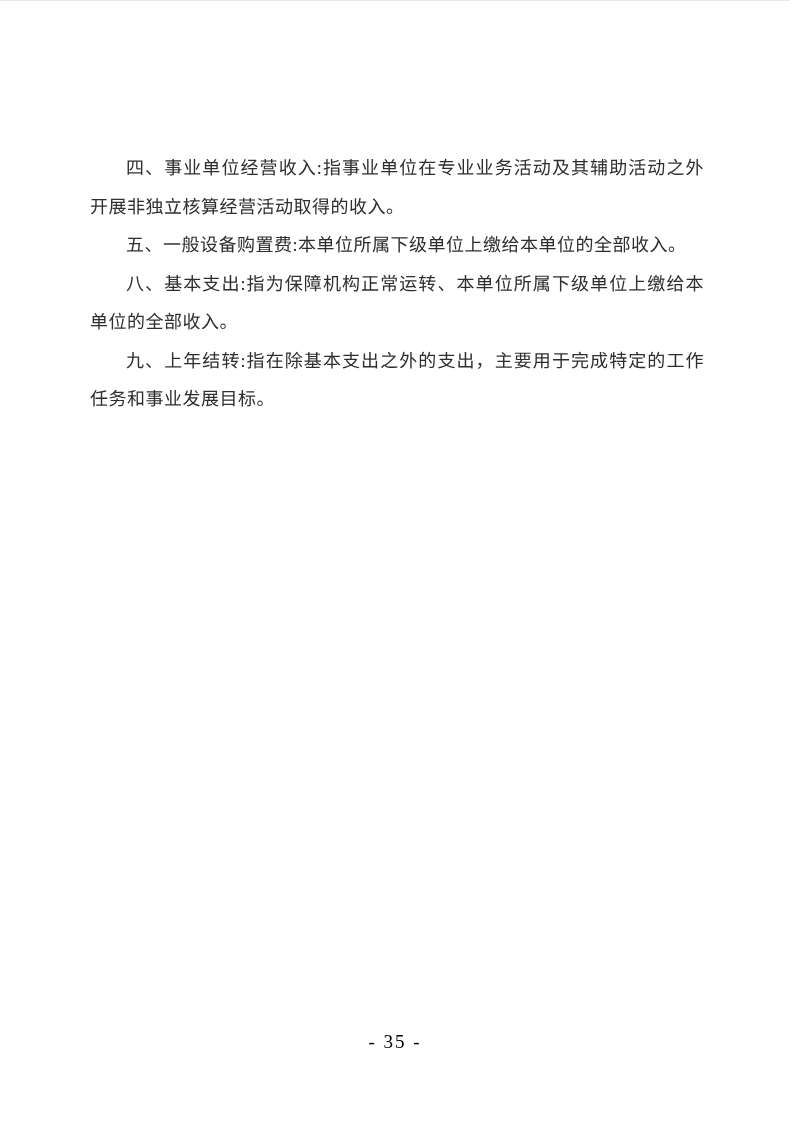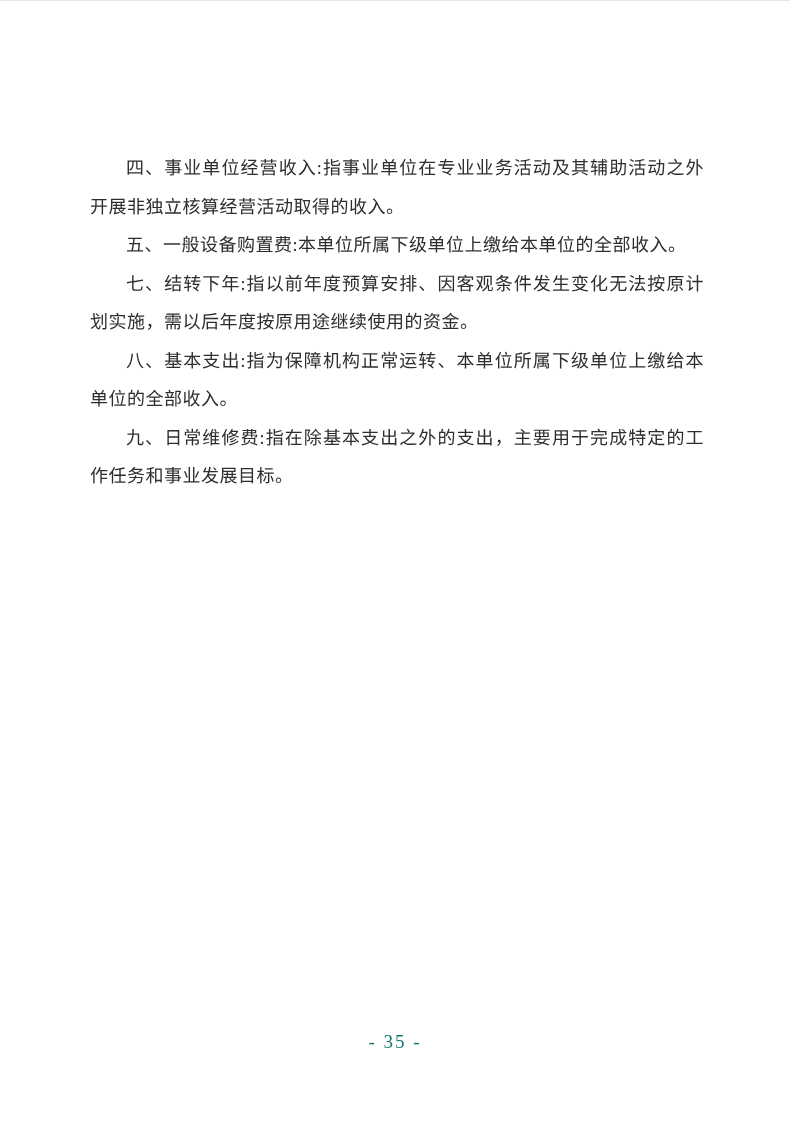--- a/index.html
+++ b/index.html
@@ -36,28 +36,27 @@
       word-break: break-all;
     }
     .page-number {
       position: absolute;
       left: 0;
       top: 1030px;
       width: 100%;
       text-align: center;
       font-size: 19px;
       letter-spacing: 2px;
-      color: #0f766e;
+      color: #000000;
     }
   </style>
 </head>
 <body>
 
 <div class="page">
   <div class="content">
     <p>四、事业单位经营收入:指事业单位在专业业务活动及其辅助活动之外开展非独立核算经营活动取得的收入。</p>
     <p>五、一般设备购置费:本单位所属下级单位上缴给本单位的全部收入。</p>
-    <p>七、结转下年:指以前年度预算安排、因客观条件发生变化无法按原计划实施，需以后年度按原用途继续使用的资金。</p>
     <p>八、基本支出:指为保障机构正常运转、本单位所属下级单位上缴给本单位的全部收入。</p>
-    <p>九、日常维修费:指在除基本支出之外的支出，主要用于完成特定的工作任务和事业发展目标。</p>
+    <p>九、上年结转:指在除基本支出之外的支出，主要用于完成特定的工作任务和事业发展目标。</p>
   </div>
   <div class="page-number">- 35 -</div>
 </div>
 
 </body></html>

